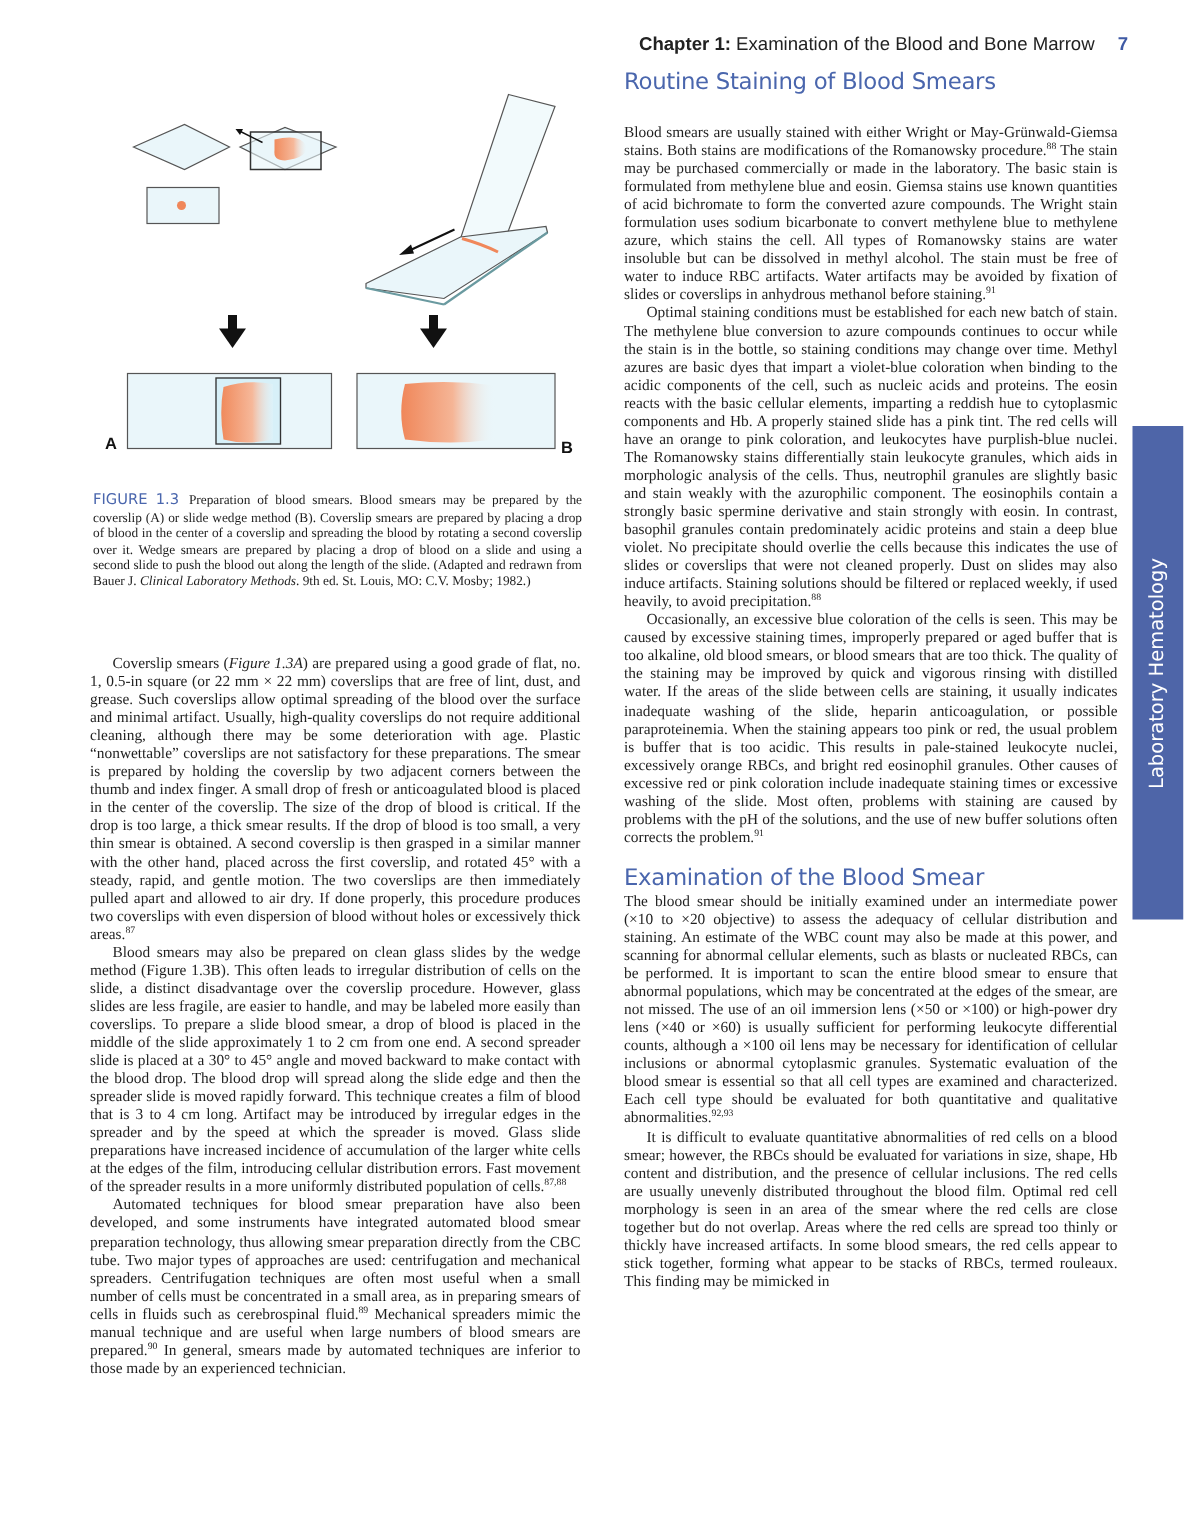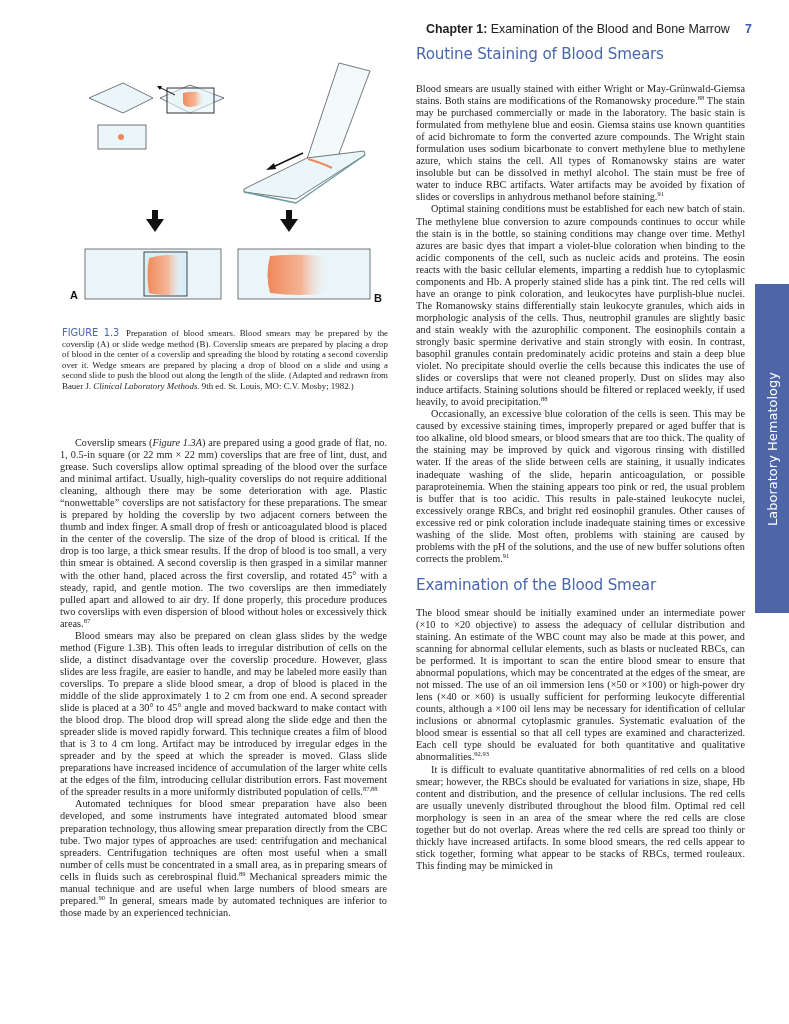--- a/index.html
+++ b/index.html
@@ -21,21 +21,21 @@
   .col-right { left: 416px; width: 329px; top: 83px; }
   .col p { margin: 0; text-indent: 0; }
   .col p.ind { text-indent: 15px; }
   sup { font-size: 6.5px; line-height: 0; vertical-align: 4px; }
 
   .h2 {
     font-family: "DejaVu Sans", sans-serif; color: #4a66ad;
     font-size: 15.2px; font-weight: normal; margin: 0; letter-spacing: -0.2px;
   }
   .h2-first { position: absolute; left: 416px; top: 45px; }
-  .h2-second { margin-top: 14px; margin-bottom: 16px; }
+  .h2-second { margin-top: 14px; margin-bottom: 5px; }
 
   .caption {
     position: absolute; left: 62px; top: 312px; width: 326px;
     font-size: 8.9px; line-height: 10.5px; text-align: justify; margin-top: 16px;
   }
   .caption .figlabel { font-family: "DejaVu Sans", sans-serif; color: #4a66ad; font-size: 9.8px; margin-right: 2px; }
 
   .figure { position: absolute; left: 60px; top: 55px; width: 340px; height: 255px; }
 
   .side-tab {

